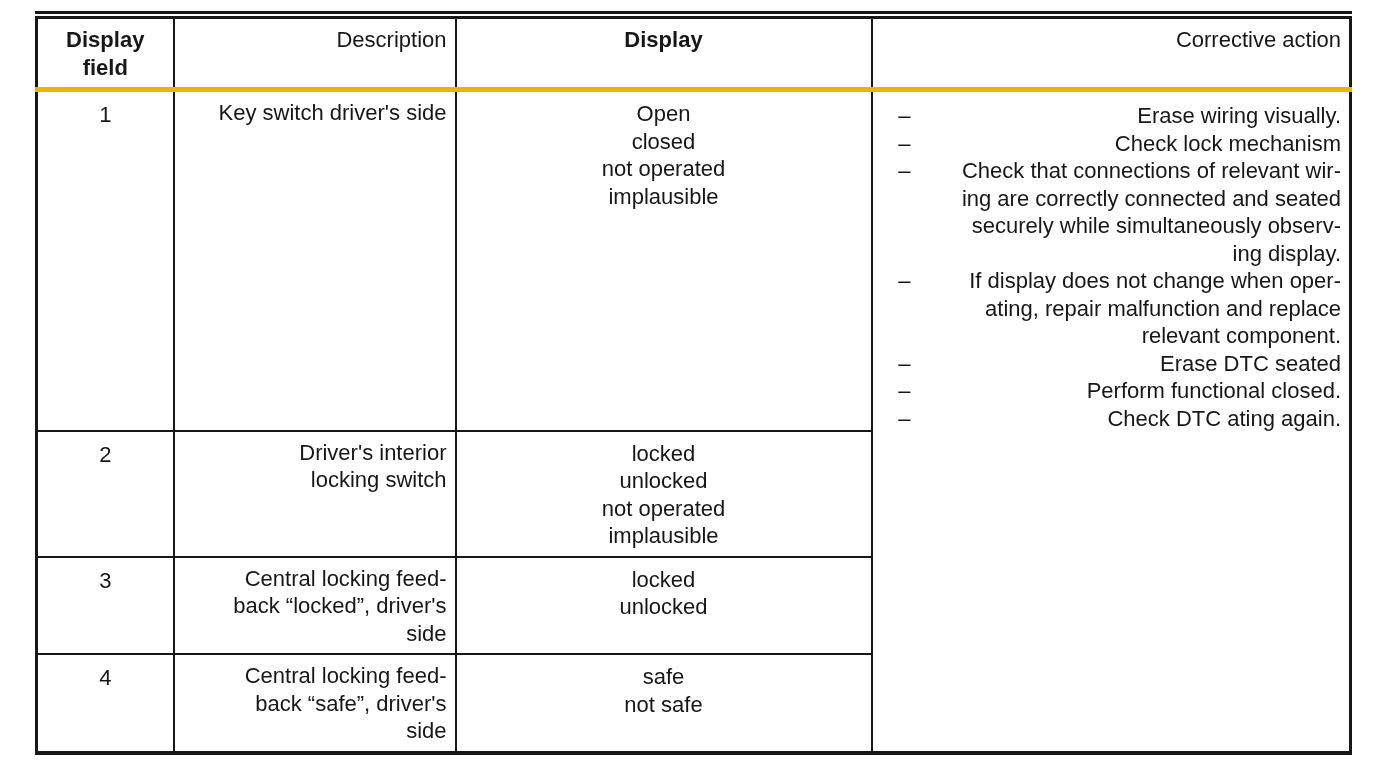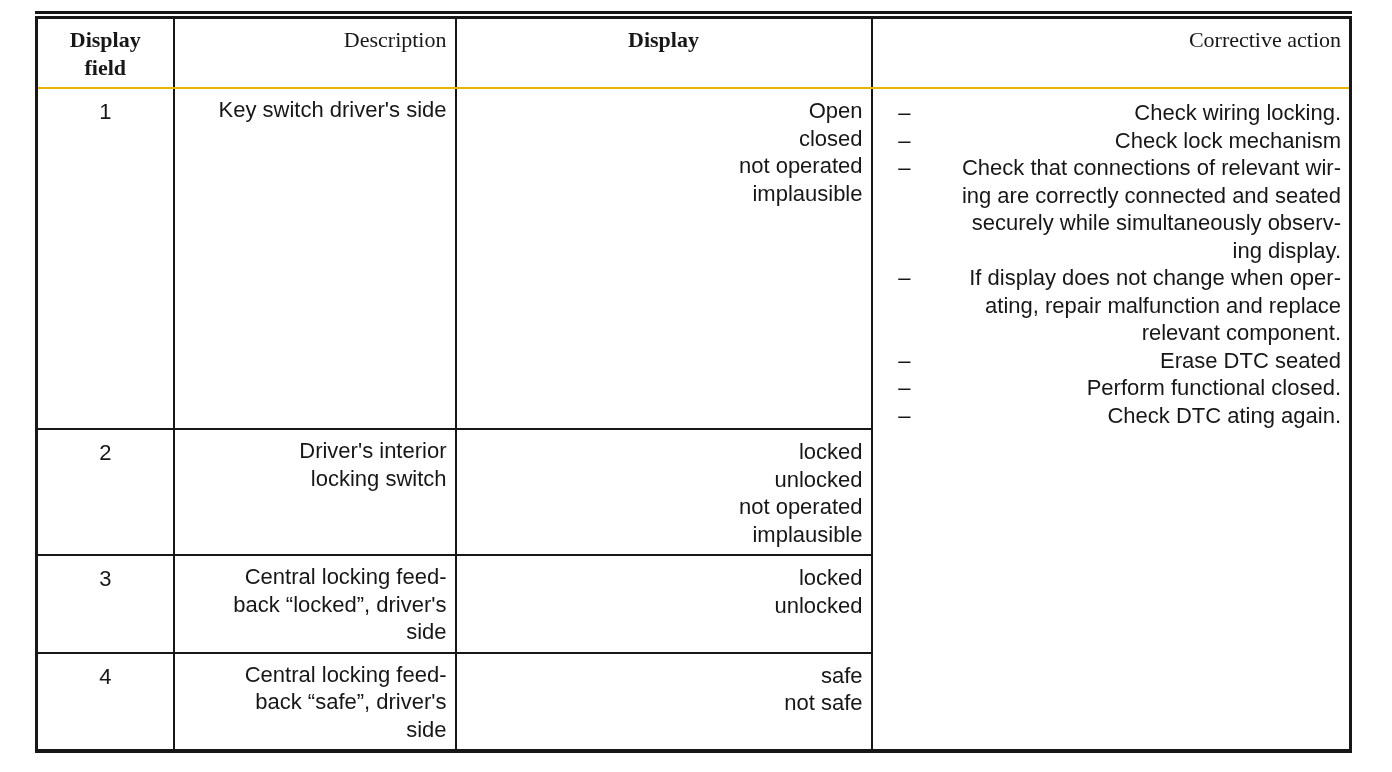--- a/index.html
+++ b/index.html
@@ -35,27 +35,27 @@
     font-weight: normal;
     padding: 7px 8px 6px 8px;
     text-align: right;
     overflow: hidden;
   }
   tr.hdr  { height: 70px;  }
   tr.r1   { height: 341px; }
   tr.r2   { height: 119px; }
   tr.r3   { height: 97px;  }
   tr.r4   { height: 95px;  }
-  tr.hdr th { border-bottom: 2px solid #eab308; font-family: Liberation Serif, serif; }
+  tr.hdr th { border-bottom: 5px solid #eab308; }
   .bold   { font-weight: bold; }
   .center { text-align: center; }
   .pre    { white-space: pre-line; }
   .num    { text-align: center; padding-top: 9px; }
   .desc   { padding-left: 16px; }
-  .disp   { padding-top: 8px; margin-left: 12px; }
+  .disp   { text-align: center; padding-top: 8px; margin-left: 12px; }
   .ca     { padding: 10px 8px 8px 7px; }
   .ca-item   { display: flex; align-items: flex-start; }
   .ca-marker { flex: 0 0 29px; padding-left: 2px; }
   .ca-text   { white-space: pre-line; flex: 1 1 auto; }
 </style>
 </head>
 <body>
 
 <div class="page">
   <table class="dtc">
@@ -76,21 +76,21 @@
     <tr class="r1">
       <td class="num">1</td>
       <td class="desc">Key switch driver's side</td>
       <td class="disp pre">Open
 closed
 not operated
 implausible</td>
       <td class="ca" rowspan="4">
         <div class="ca-item">
           <span class="ca-marker">–</span>
-          <span class="ca-text">Check wiring locking.</span>
+          <span class="ca-text">Erase wiring visually.</span>
         </div>
         <div class="ca-item">
           <span class="ca-marker">–</span>
           <span class="ca-text">Check lock mechanism</span>
         </div>
         <div class="ca-item">
           <span class="ca-marker">–</span>
           <span class="ca-text">Check that connections of relevant wir-
 ing are correctly connected and seated
 securely while simultaneously observ-

